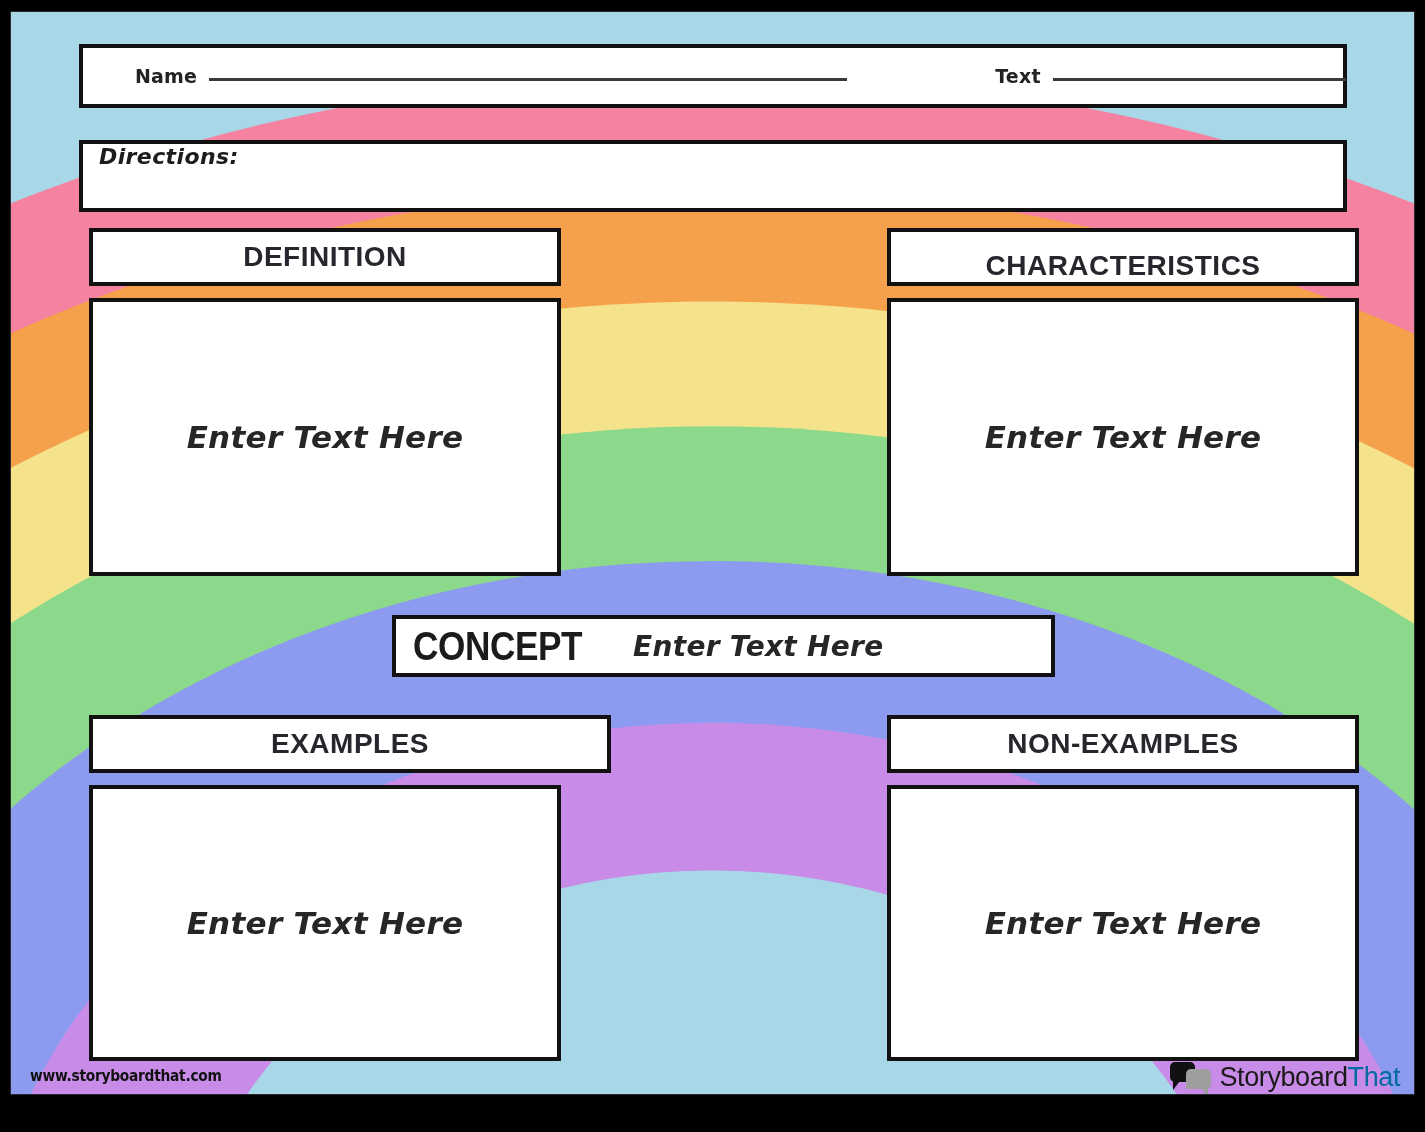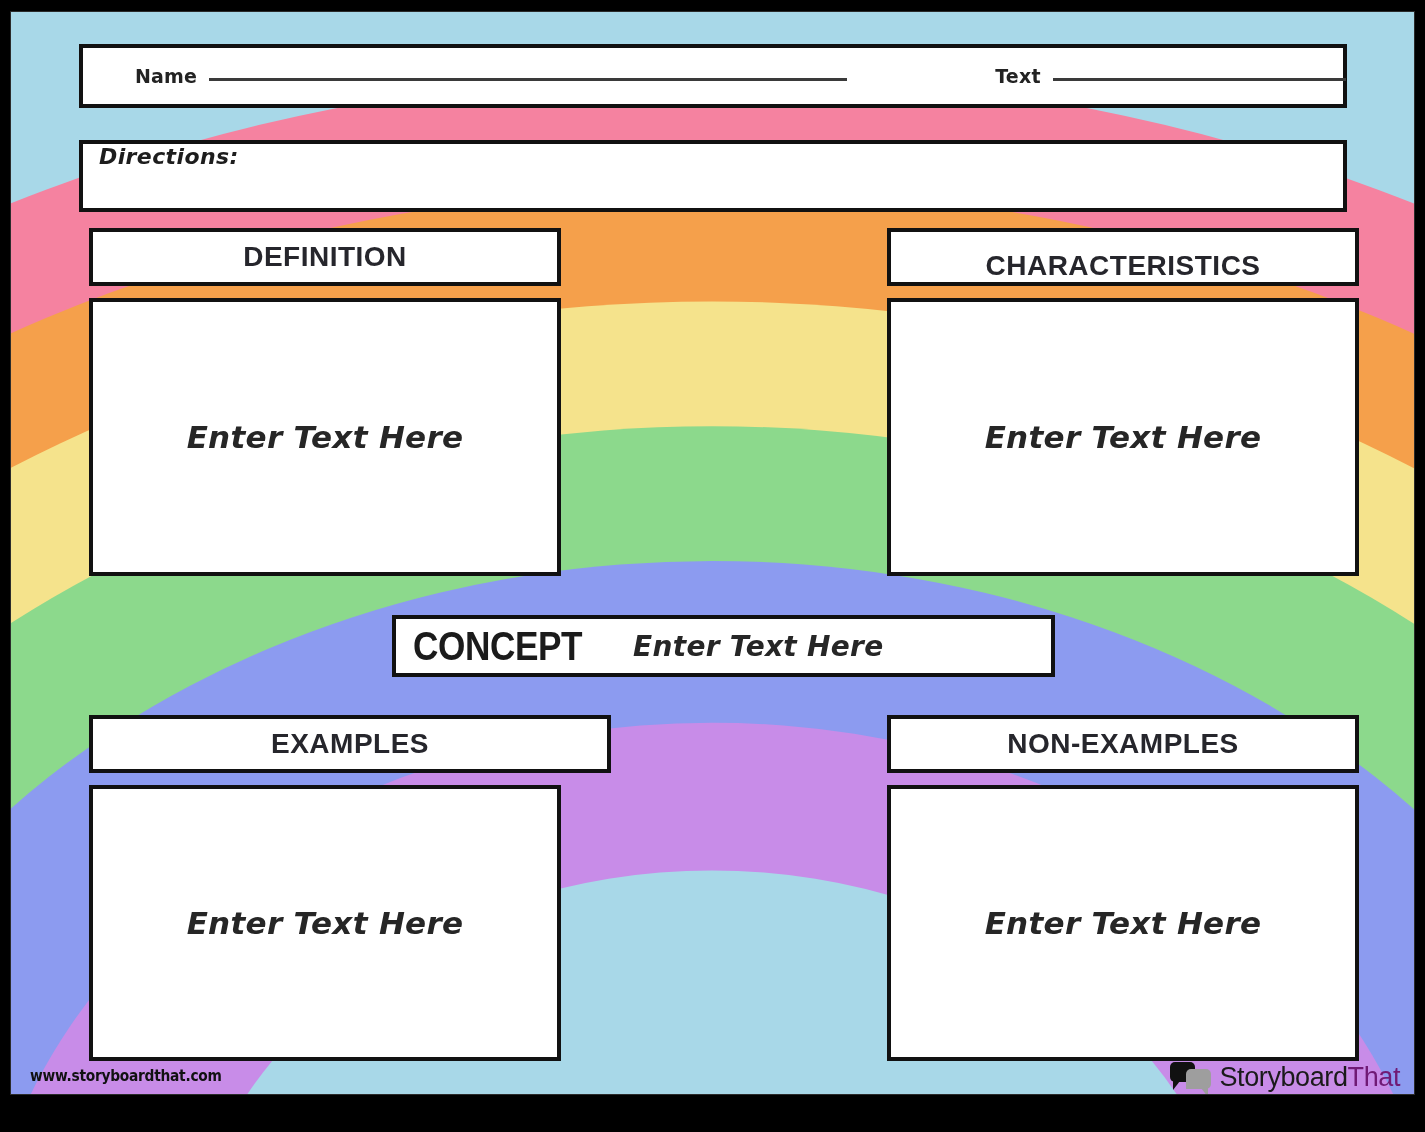--- a/index.html
+++ b/index.html
@@ -233,21 +233,21 @@
     font-family: "Liberation Sans", sans-serif;
     font-weight: 400;
     font-size: 27px;
     color: #1a1a1a;
     letter-spacing: -0.4px;
   }
   .logo-word-light {
     font-family: "Liberation Sans", sans-serif;
     font-weight: 400;
     font-size: 27px;
-    color: #701a75;
+    color: #0369a1;
     letter-spacing: -0.4px;
   }
 </style>
 </head>
 <body>
 
 <div id="worksheet">
 
   <div id="canvas">
 

